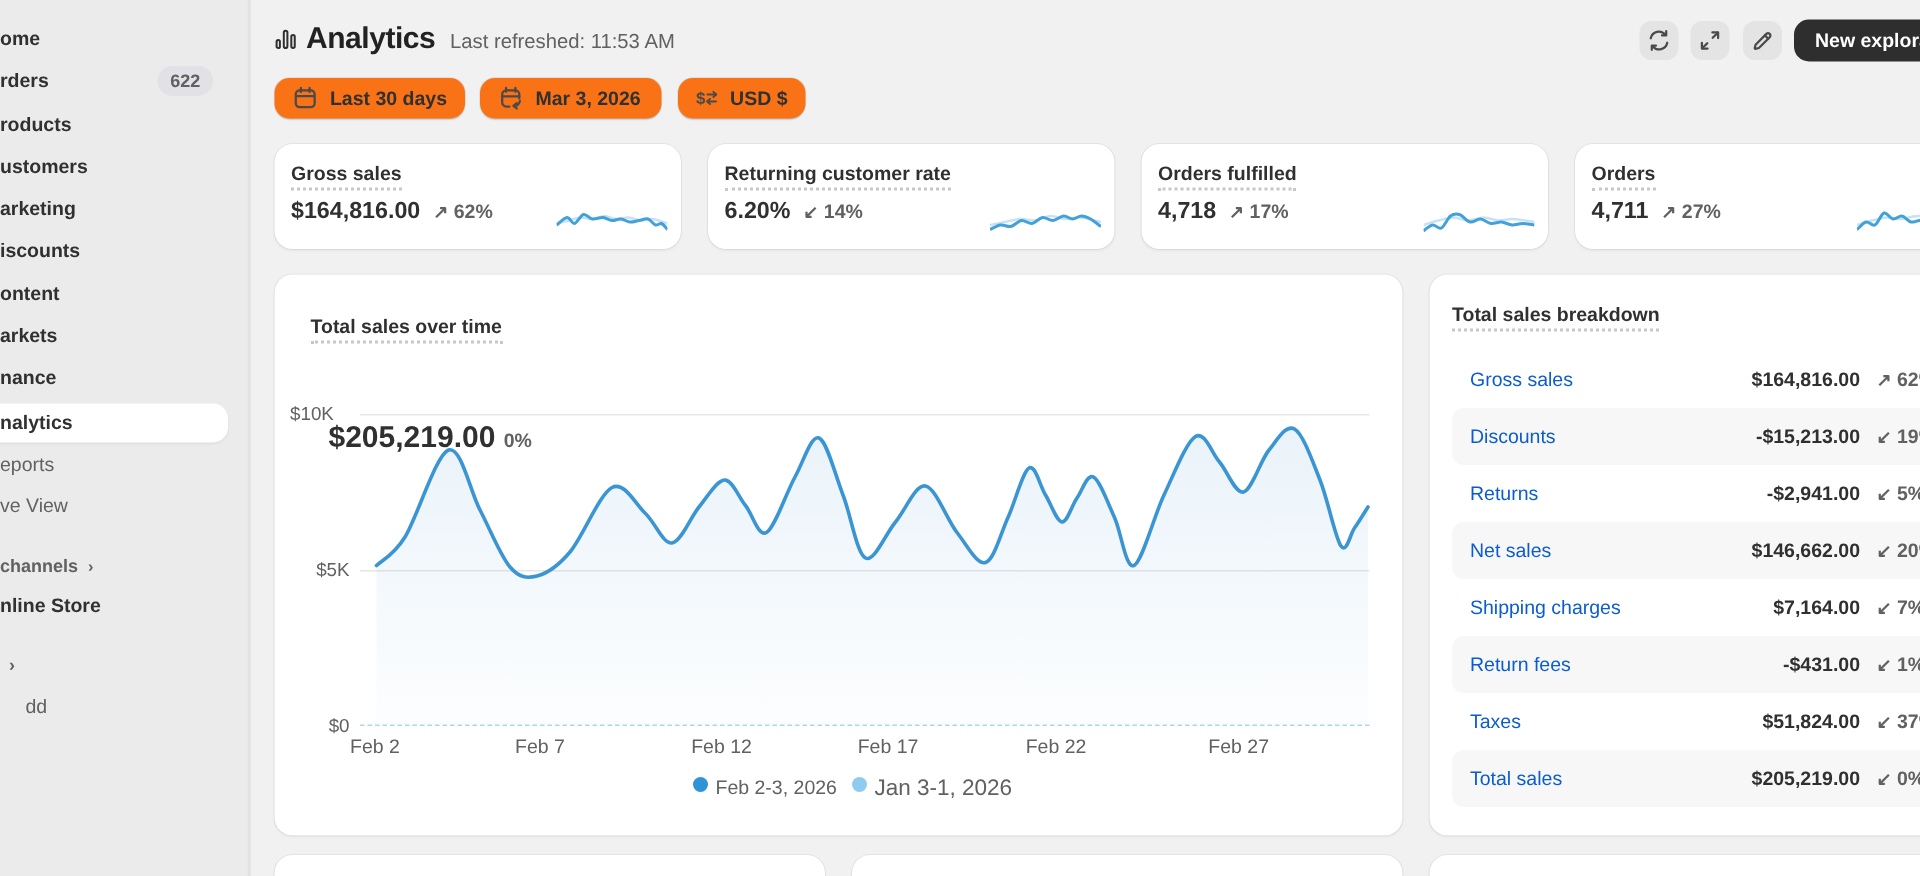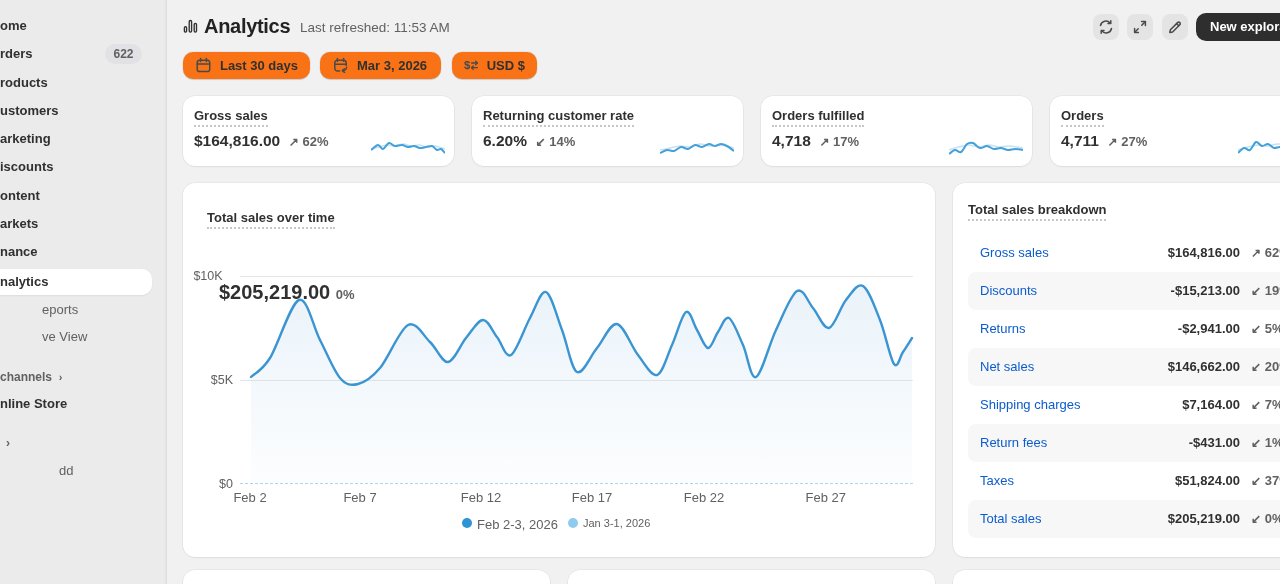--- a/index.html
+++ b/index.html
@@ -6,21 +6,21 @@
 html,body { width:1280px; height:584px; overflow:hidden; }
 body { font-family:"Liberation Sans", sans-serif; background:#f1f1f1; position:relative; color:#303030; }
 .abs { position:absolute; }
 .card { position:absolute; background:#fff; border-radius:12px; box-shadow:0 0 0 0.5px rgba(0,0,0,0.07), 0 1px 2px rgba(0,0,0,0.05); }
 .dotted { border-bottom:2px dotted #c7c7c7; padding-bottom:2px; }
 .gray { color:#616161; }
 
 #sidebar { position:absolute; left:0; top:0; width:167px; height:584px; background:#ebebeb; }
 #sidebar:after { content:""; position:absolute; right:0; top:0; width:2px; height:100%; background:linear-gradient(90deg, rgba(0,0,0,0.02), rgba(0,0,0,0.06)); }
 .sitem { position:absolute; left:0; font-size:13px; font-weight:700; color:#303030; line-height:28px; height:28px; white-space:nowrap; }
-.ssub { font-weight:400; color:#616161;padding-left:42px; }
+.ssub { font-weight:400; color:#616161; }
 .shead { font-size:12px; font-weight:700; color:#616161; }
 .badge { position:absolute; left:105px; width:37px; height:20px; background:#e2e2e6; border-radius:10px; font-size:12px; font-weight:600; color:#616161; text-align:center; line-height:20px; }
 #activepill { position:absolute; left:-12px; top:269px; width:164px; height:26px; background:#fff; border-radius:10px; box-shadow:0 1px 2px rgba(0,0,0,0.06); }
 
 .iconbtn { position:absolute; top:14px; width:26px; height:26px; background:#e4e4e4; border-radius:8px; display:flex; align-items:center; justify-content:center; }
 #newbtn { position:absolute; left:1196px; top:13px; width:118px; height:28px; background:#2e2e2e; border-radius:10px; color:#fff; font-size:13px; font-weight:700; line-height:28px; padding-left:14px; white-space:nowrap; }
 .pill { position:absolute; top:52px; height:27px; background:#f97316; border-radius:10px; box-shadow:0 0 0 0.5px rgba(0,0,0,0.10), 0 2px 1px -1px rgba(0,0,0,0.12); display:flex; align-items:center; font-size:13px; font-weight:700; color:#303030; padding:0 12px; white-space:nowrap; }
 .pill svg { margin-right:8px; }
 
 .kpi { position:absolute; top:96px; width:271px; height:70px; }
@@ -184,21 +184,21 @@
   <div class="abs gray" style="left:42px; top:307px; width:50px; text-align:center; font-size:13px;">Feb 2</div>
   <div class="abs gray" style="left:152px; top:307px; width:50px; text-align:center; font-size:13px;">Feb 7</div>
   <div class="abs gray" style="left:268px; top:307px; width:60px; text-align:center; font-size:13px;">Feb 12</div>
   <div class="abs gray" style="left:379px; top:307px; width:60px; text-align:center; font-size:13px;">Feb 17</div>
   <div class="abs gray" style="left:491px; top:307px; width:60px; text-align:center; font-size:13px;">Feb 22</div>
   <div class="abs gray" style="left:603px; top:307px; width:60px; text-align:right; font-size:13px;">Feb 27</div>
 
   <div class="abs" style="left:279px; top:335px; width:10px; height:10px; border-radius:50%; background:#2f94d6;"></div>
   <div class="abs gray" style="left:294px; top:334px; font-size:13px;">Feb 2-3, 2026</div>
   <div class="abs" style="left:385px; top:335px; width:10px; height:10px; border-radius:50%; background:#8fcbee;"></div>
-  <div class="abs gray" style="left:400px; top:334px; font-size:11px;">Jan 3-1, 2026</div>
+  <div class="abs gray" style="left:400px; top:334px; font-size:15px;">Jan 3-1, 2026</div>
 </div>
 
 <div class="card" style="left:953px; top:183px; width:362px; height:374px;">
   <div class="abs" style="left:15px; top:19px; font-size:13px; font-weight:700;"><span class="dotted">Total sales breakdown</span></div>
   <div class="brow" style="top:51px;">
     <span class="lbl">Gross sales</span>
       <span class="val">$164,816.00</span>
       <span class="p"><span class="arr">↗</span> 62%</span>
   </div>
   <div class="brow alt" style="top:89px;">

